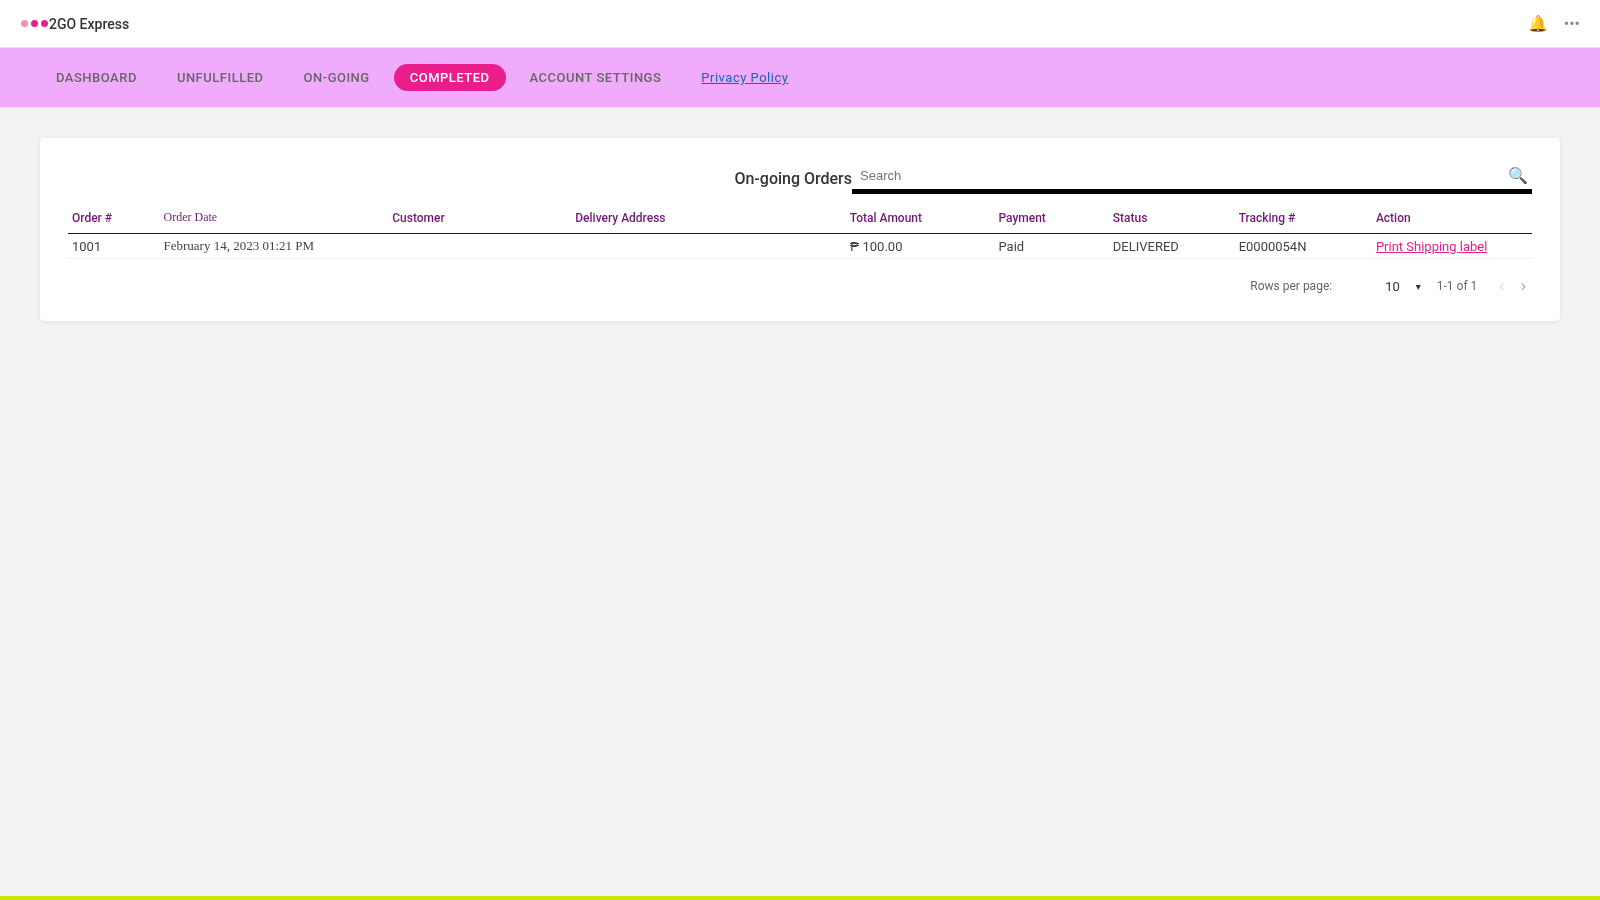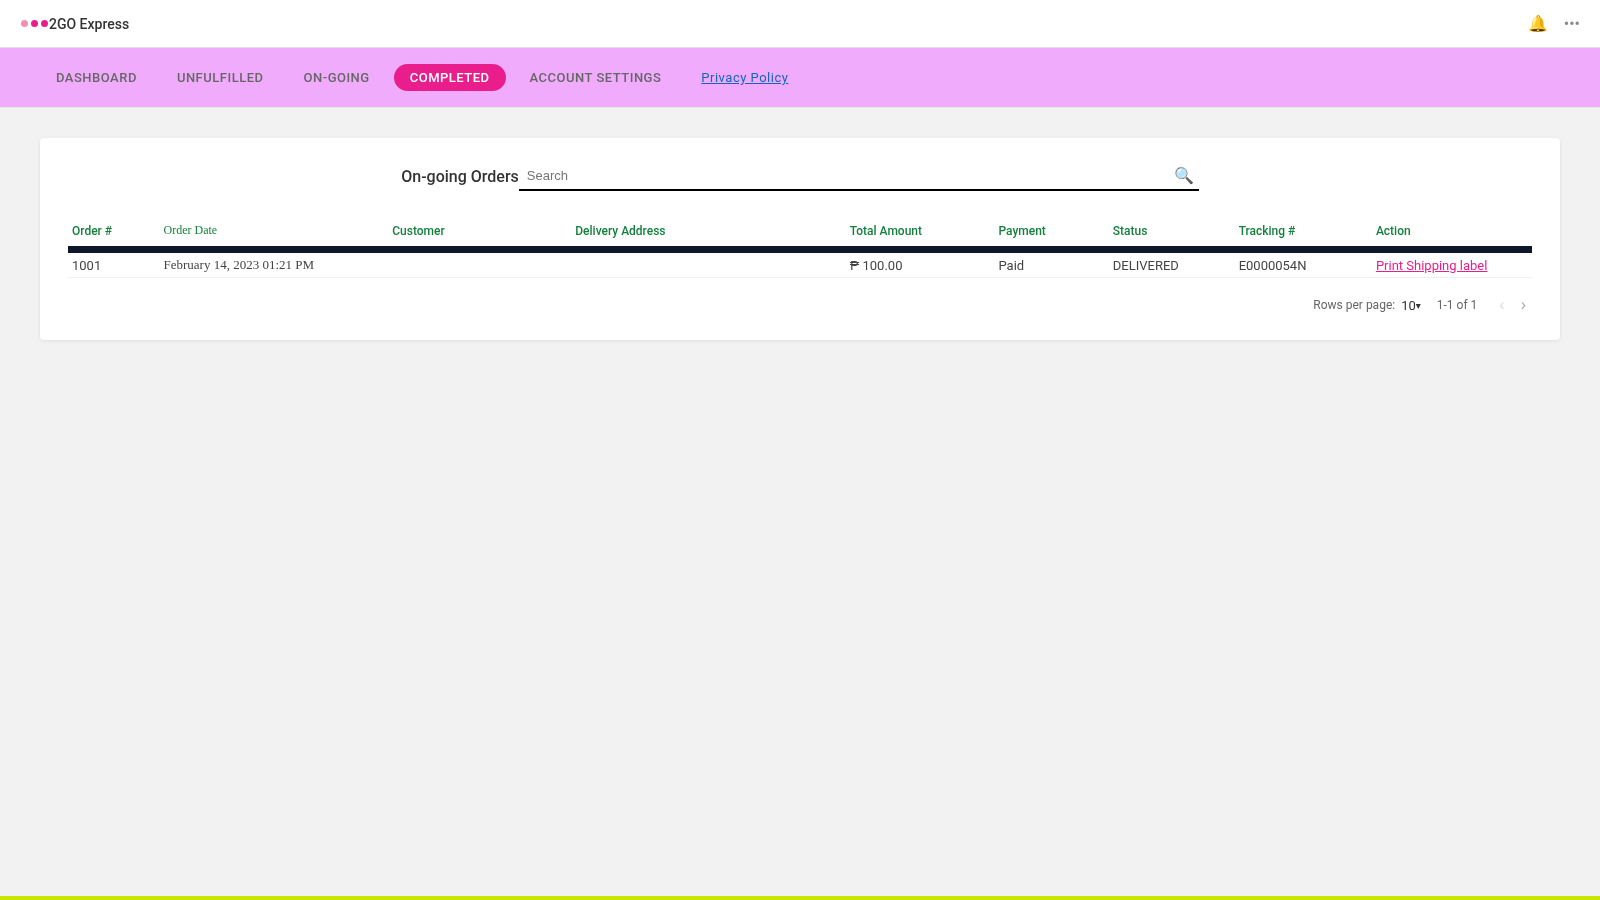--- a/index.html
+++ b/index.html
@@ -99,32 +99,32 @@
     
     .table-card {
       background: #fff;
       border-radius: 4px;
       box-shadow: 0 1px 4px rgba(0,0,0,0.08);
       padding: 24px 28px;
     }
     .table-header {
       display: flex;
       align-items: center;
-      justify-content: center;
-      margin-bottom: 24px;
+      justify-content: flex-end;
+      margin-bottom: 8px;
     }
     .table-title {
       font-size: 16px;
       font-weight: 500;
       color: #333;
     }
     .search-box {
       display: flex;
       align-items: center;
-      border-bottom: 2px solid #000000;
+      border-bottom: 5px solid #000000;
       width: 680px;
     }
     .search-input {
       border: none;
       outline: none;
       flex: 1;
       padding: 4px 8px;
       font-size: 13px;
       color: #333;
       background: transparent;
@@ -138,23 +138,23 @@
 
     
     table {
       width: 100%;
       border-collapse: collapse;
     }
     thead tr th {
       text-align: left;
       font-size: 12px;
       font-weight: 500;
-      color: #15803d;
+      color: #701a75;
       padding: 8px 4px;
-      border-bottom: 7px solid #0f172a;
+      border-bottom: 1px solid #0f172a;
     }
     tbody tr td {
       padding: 4px 4px;
       font-size: 13px;
       color: #444;
       border-bottom: 1px solid #f0f0f0;
     }
     .col-order { width: 80px; }
     .col-date { width: 200px; font-family: Liberation Serif, serif; }
     .col-customer { width: 160px; }
@@ -182,22 +182,23 @@
       color: #666;
     }
     .rows-per-page {
       display: flex;
       align-items: flex-start;
       gap: 6px;
     }
     .rows-select {
       display: flex;
       align-items: center;
-      gap: 0;
-      cursor: pointer;
+      gap: 16px;
+      cursor: pointer;
+      margin-left: 47px;
     }
     .rows-select-val {
       font-size: 13px;
       color: #333;
     }
     .chevron-down {
       font-size: 10px;
       color: #333;
     }
     .page-info {

